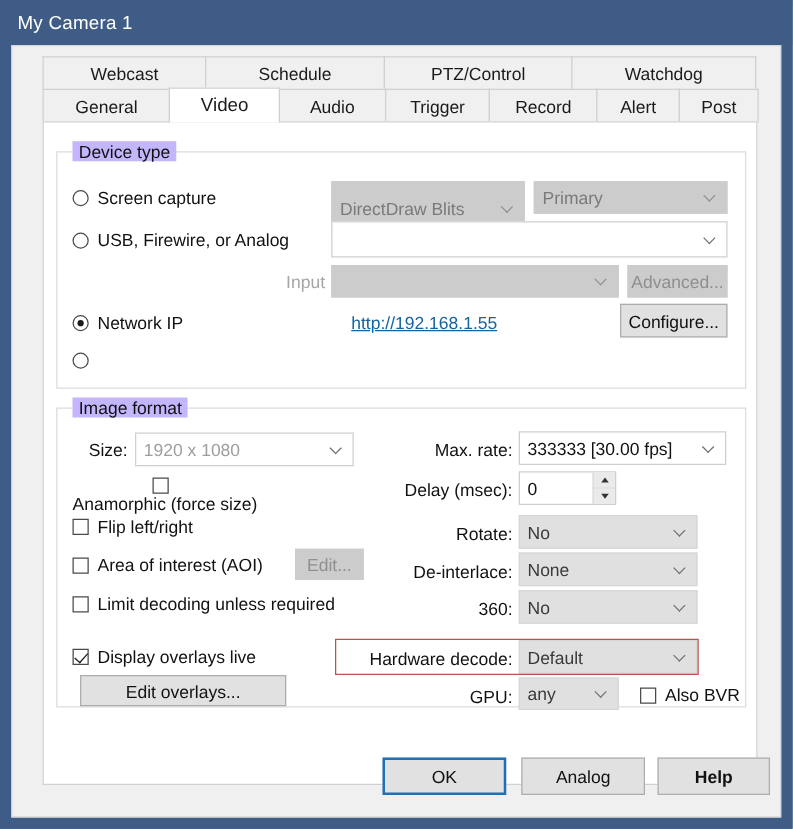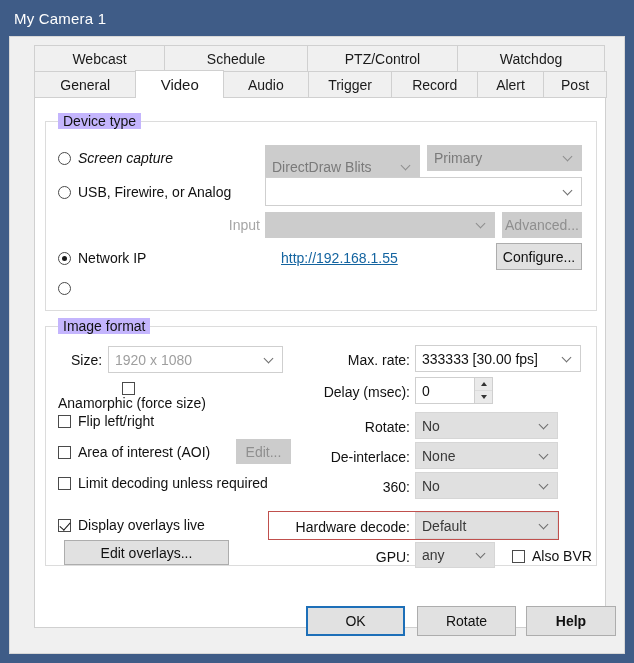--- a/index.html
+++ b/index.html
@@ -254,21 +254,21 @@
             <span>Post</span>
           </div>
       </div>
     </div>
 
     <div class="tabcontent">
 
       <div class="group" id="group-device">
         <div class="legend">Device type</div>
 
-        <div class="radio" style="left:12px; top:28px;font-style:italic;">
+        <div class="radio" style="left:12px; top:28px;">
           <span class="dot"></span>
           <span>Screen capture</span>
         </div>
         <div class="combo gray" style="left:219px; top:23px; width:155px; height:43px;">
           <span>DirectDraw Blits</span>
           <span class="arrow"></span>
         </div>
         <div class="combo gray" style="left:381px; top:23px; width:155px; height:26px;">
           <span>Primary</span>
           <span class="arrow"></span>
@@ -392,20 +392,20 @@
           <span>Also BVR</span>
         </div>
       </div>
 
     </div>
 
     <div class="footer-btn default" style="left:296px; top:569px; width:99px;">
       <span>OK</span>
     </div>
     <div class="footer-btn" style="left:407px; top:569px; width:99px;">
-      <span>Rotate</span>
+      <span>Analog</span>
     </div>
     <div class="footer-btn" style="left:516px; top:569px; width:90px;font-weight:bold;">
       <span>Help</span>
     </div>
 
   </div>
 </div>
 
 </body></html>

